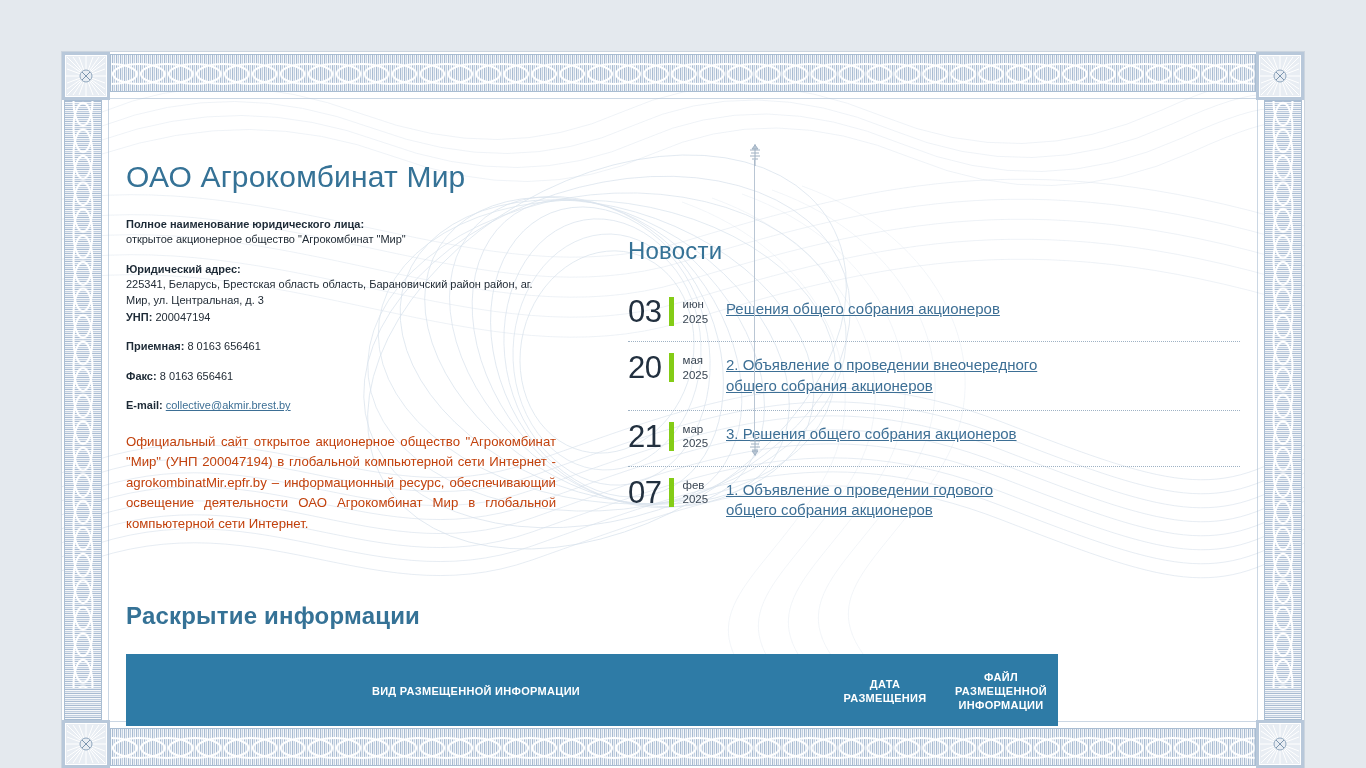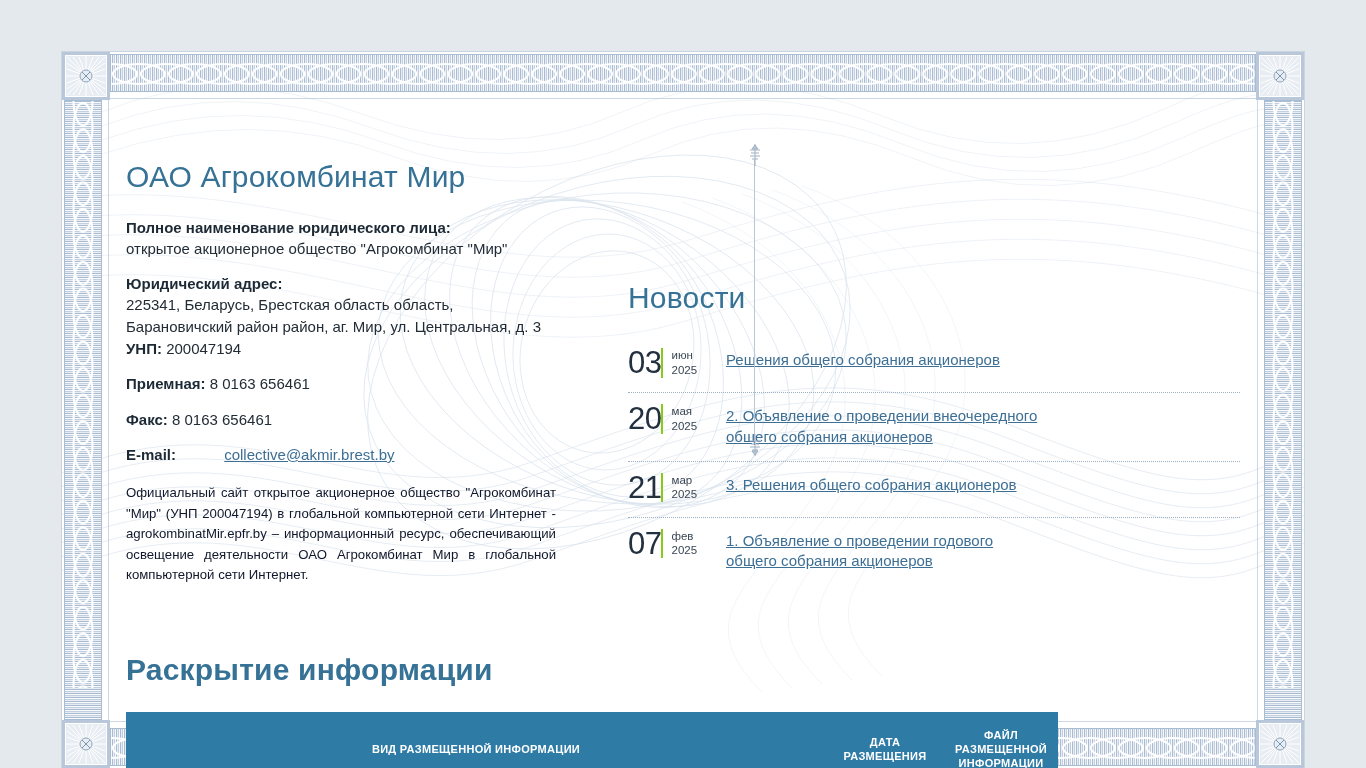--- a/index.html
+++ b/index.html
@@ -114,39 +114,39 @@
   h1.page-title {
     margin: 0 0 22px 0;
     font-size: 30px;
     font-weight: 400;
     color: #357296;
     letter-spacing: .2px;
     line-height: 1.15;
   }
   h2.section-title {
     margin: 16px 0 22px 0;
-    font-size: 30px;
+    font-size: 24px;
     font-weight: 400;
     color: #357296;
     letter-spacing: .2px;
     line-height: 1.15;
   }
 
-  .field { margin: 0 0 14px 0; font-size: 15px; color: #222c36; line-height: 1.42; }
+  .field { margin: 0 0 14px 0; font-size: 11px; color: #222c36; line-height: 1.42; }
   .field .lbl { font-weight: bold; color: #1d2a36; }
   .field.addr { margin-bottom: 1px; }
 
   a.link { color: #3d6f95; text-decoration: underline; }
-  a.mail { color: #3d6f95; margin-left: 44px; }
+  a.mail { color: #3d6f95; }
 
   p.blurb {
     margin: 18px 0 0 0;
     font-size: 13.2px;
     line-height: 1.55;
-    color: #0f172a;
+    color: #c2410c;
     text-align: justify;
   }
 
   
   #news-list { margin-top: 6px; }
   .news-item {
     display: flex;
     align-items: flex-start;
     padding: 10px 0 14px 0;
     border-bottom: 1px dotted #9fb2c4;
@@ -157,24 +157,24 @@
     align-items: center;
     flex: 0 0 auto;
     width: 96px;
   }
   .news-day {
     font-size: 31px;
     line-height: 1;
     color: #22303f;
     font-weight: 400;
     letter-spacing: -.5px;
-    padding-right: 0;
+    padding-right: 8px;
   }
   .news-my {
-    border-left: 2px solid #84cc16;
+    border-left: 5px solid #84cc16;
     padding-left: 8px;
     font-size: 11.5px;
     line-height: 1.28;
     color: #3a4653;
   }
   .news-link {
     flex: 1 1 auto;
     padding-left: 2px;
     padding-top: 3px;
     font-size: 15px;

